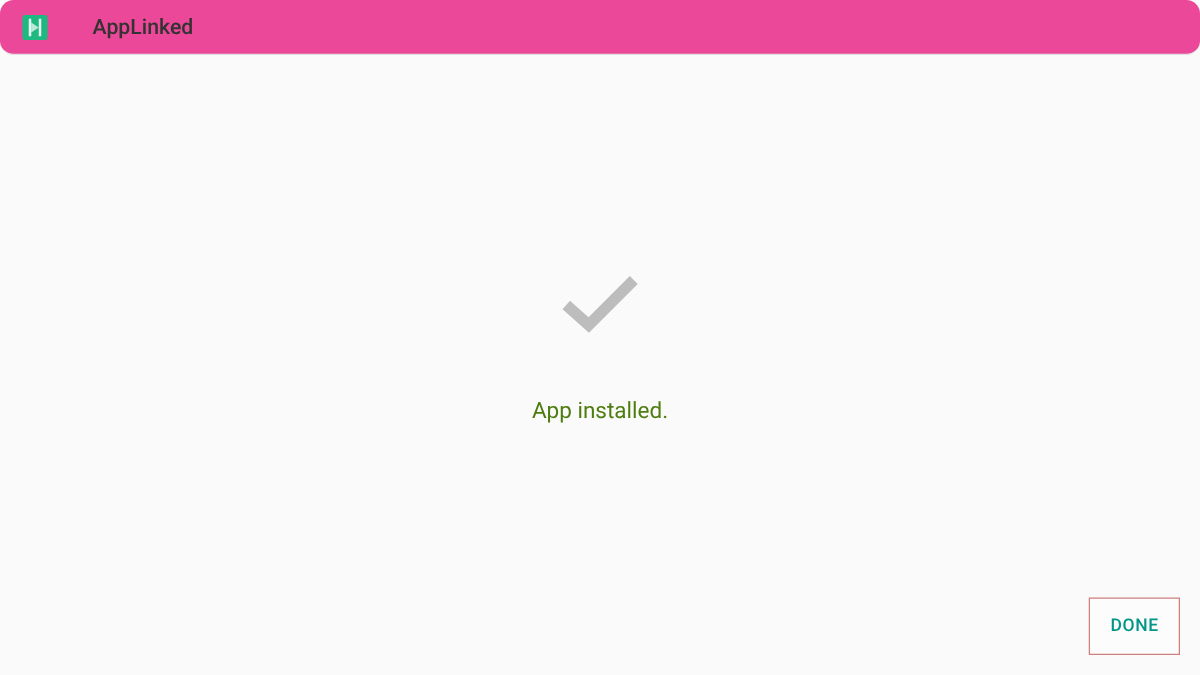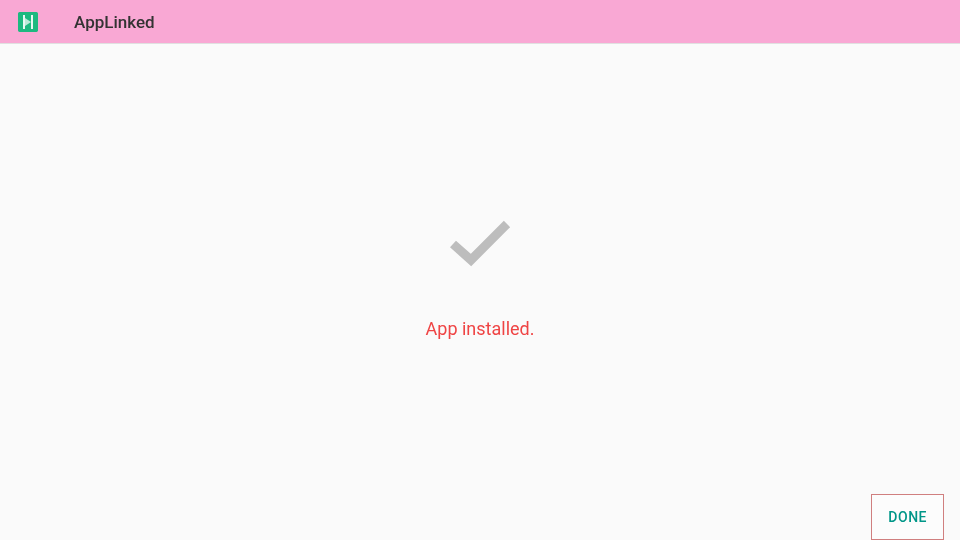--- a/index.html
+++ b/index.html
@@ -6,25 +6,26 @@
     body {
       width: 960px;
       height: 540px;
       font-family: Roboto, Arial, sans-serif;
       background: #fafafa;
       position: relative;
       overflow: hidden;
     }
     .header {
       height: 44px;
-      background: #f9a8d4;
+      background: #ec4899;
       border-bottom: 1px solid #e0e0e0;
       display: flex;
       align-items: center;
       padding: 0 18px;
+      border-radius: 11px;
     }
     .app-icon {
       width: 20px;
       height: 20px;
       background: #1db980;
       border-radius: 3px;
       margin-right: 36px;
       position: relative;
     }
     .app-icon svg { width: 100%; height: 100%; }
@@ -46,25 +47,25 @@
     .checkmark-container {
       margin-top: 172px;
     }
     .checkmark {
       width: 70px;
       height: 54px;
     }
     .status-text {
       margin-top: 44px;
       font-size: 18px;
-      color: #ef4444;
+      color: #4d7c0f;
     }
     .button-bar {
       position: absolute;
-      bottom: 0;
+      bottom: 16px;
       right: 16px;
       display: flex;
       gap: 8px;
     }
     .btn {
       background: transparent;
       border: none;
       font-family: inherit;
       font-size: 14px;
       font-weight: 500;

